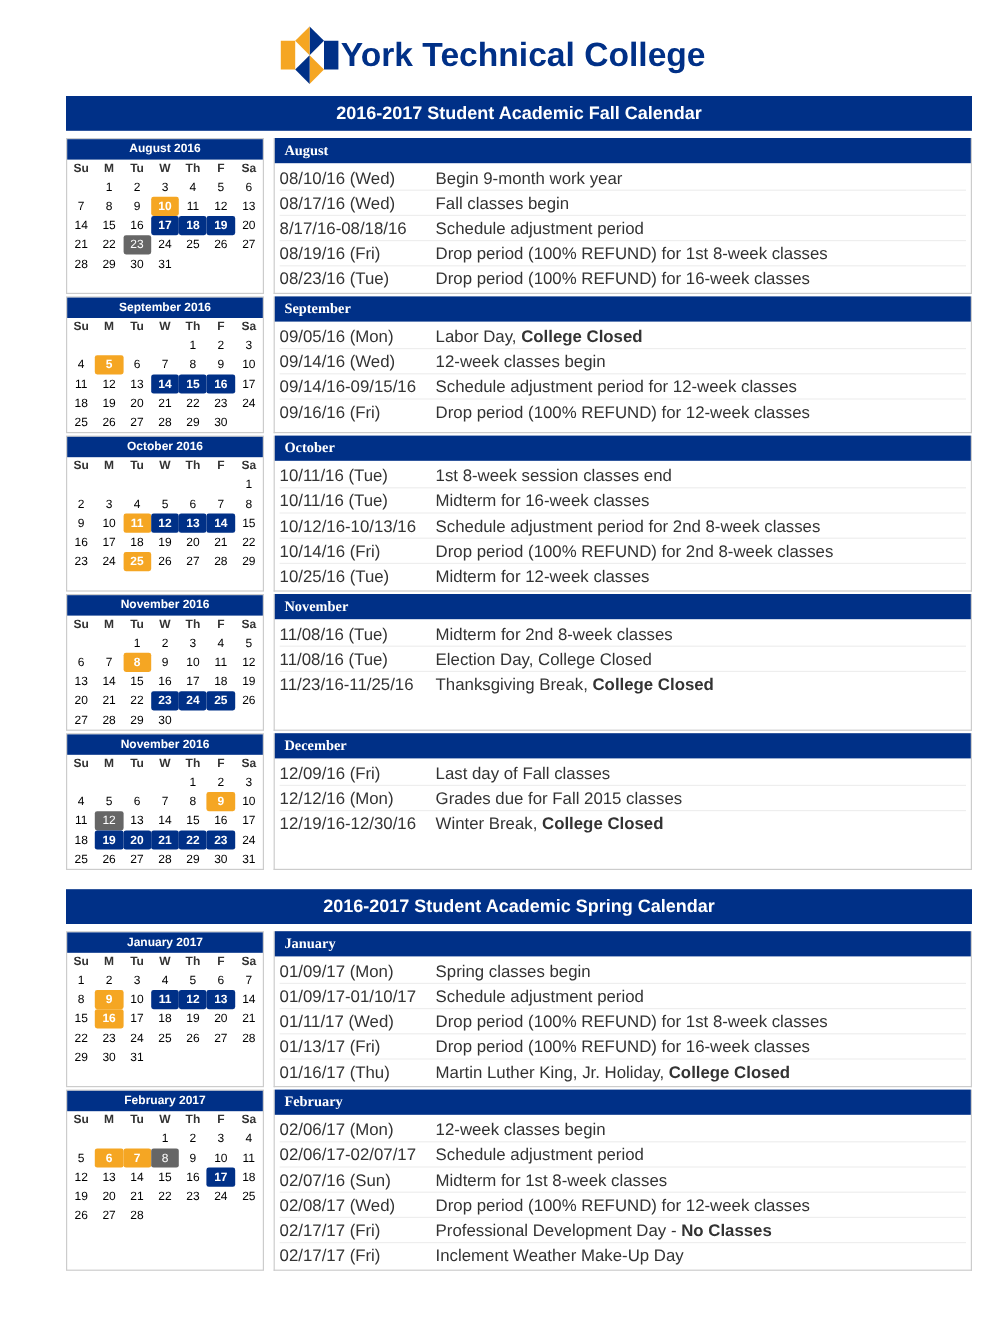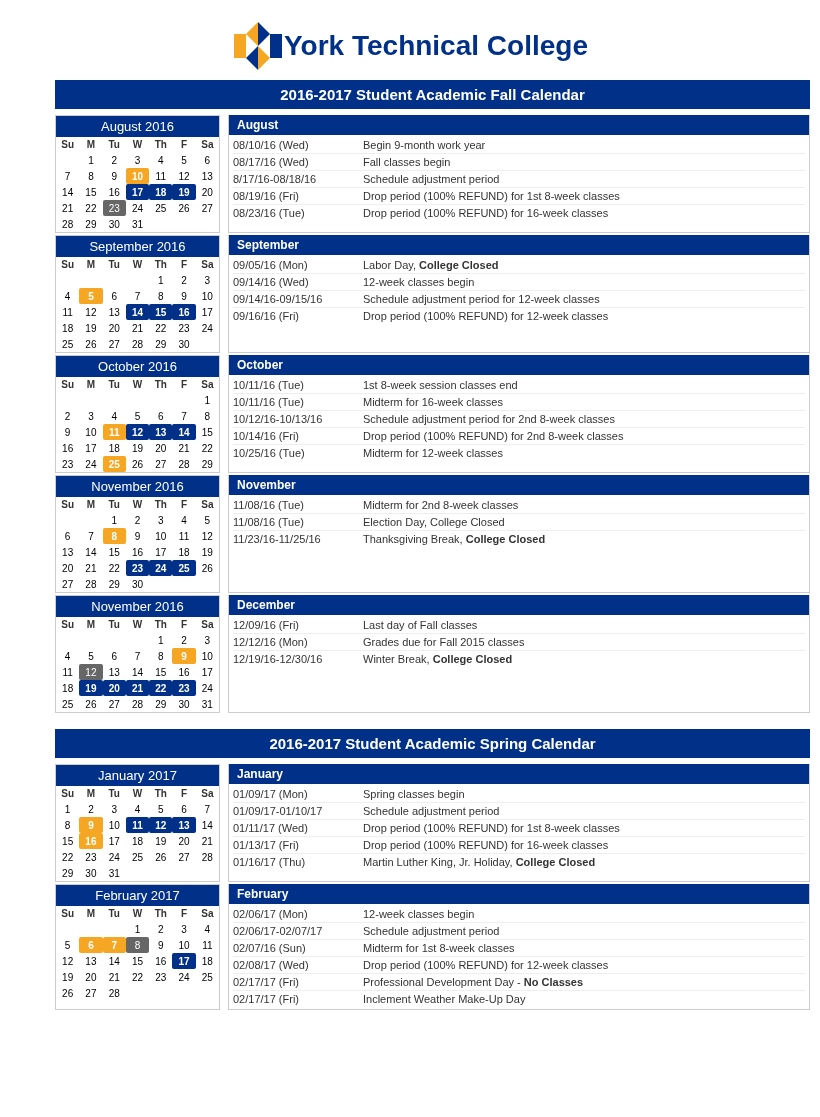--- a/index.html
+++ b/index.html
@@ -50,22 +50,22 @@
       min-width: 165px;
       border: 1px solid #ccc;
       border-collapse: collapse;
       font-size: 10px;
       margin-right: 8px;
     }
     .mini-cal .month-header {
       background: #003087;
       color: #fff;
       text-align: center;
-      font-weight: normal;
-      font-size: 13px;
+      font-weight: bold;
+      font-size: 10px;
       padding: 3px 0;
     }
     .mini-cal table {
       width: 100%;
       border-collapse: collapse;
     }
     .mini-cal th {
       text-align: center;
       font-weight: bold;
       font-size: 10px;
@@ -101,30 +101,31 @@
       flex: 1;
       border: 1px solid #ccc;
       border-top: none;
     }
     .events-header {
       background: #003087;
       color: #fff;
       font-weight: bold;
       font-size: 12px;
       padding: 3px 8px;
+      font-family: Liberation Serif, serif;
     }
     .events-body {
       padding: 2px 4px;
     }
     .event-row {
       display: flex;
       gap: 10px;
       padding: 2px 0;
       border-bottom: 1px solid #eee;
-      font-size: 11px;
+      font-size: 14px;
     }
     .event-row:last-child { border-bottom: none; }
     .event-date {
       min-width: 120px;
       color: #333;
     }
     .event-desc {
       color: #333;
     }
     .event-desc b { font-weight: bold; }

